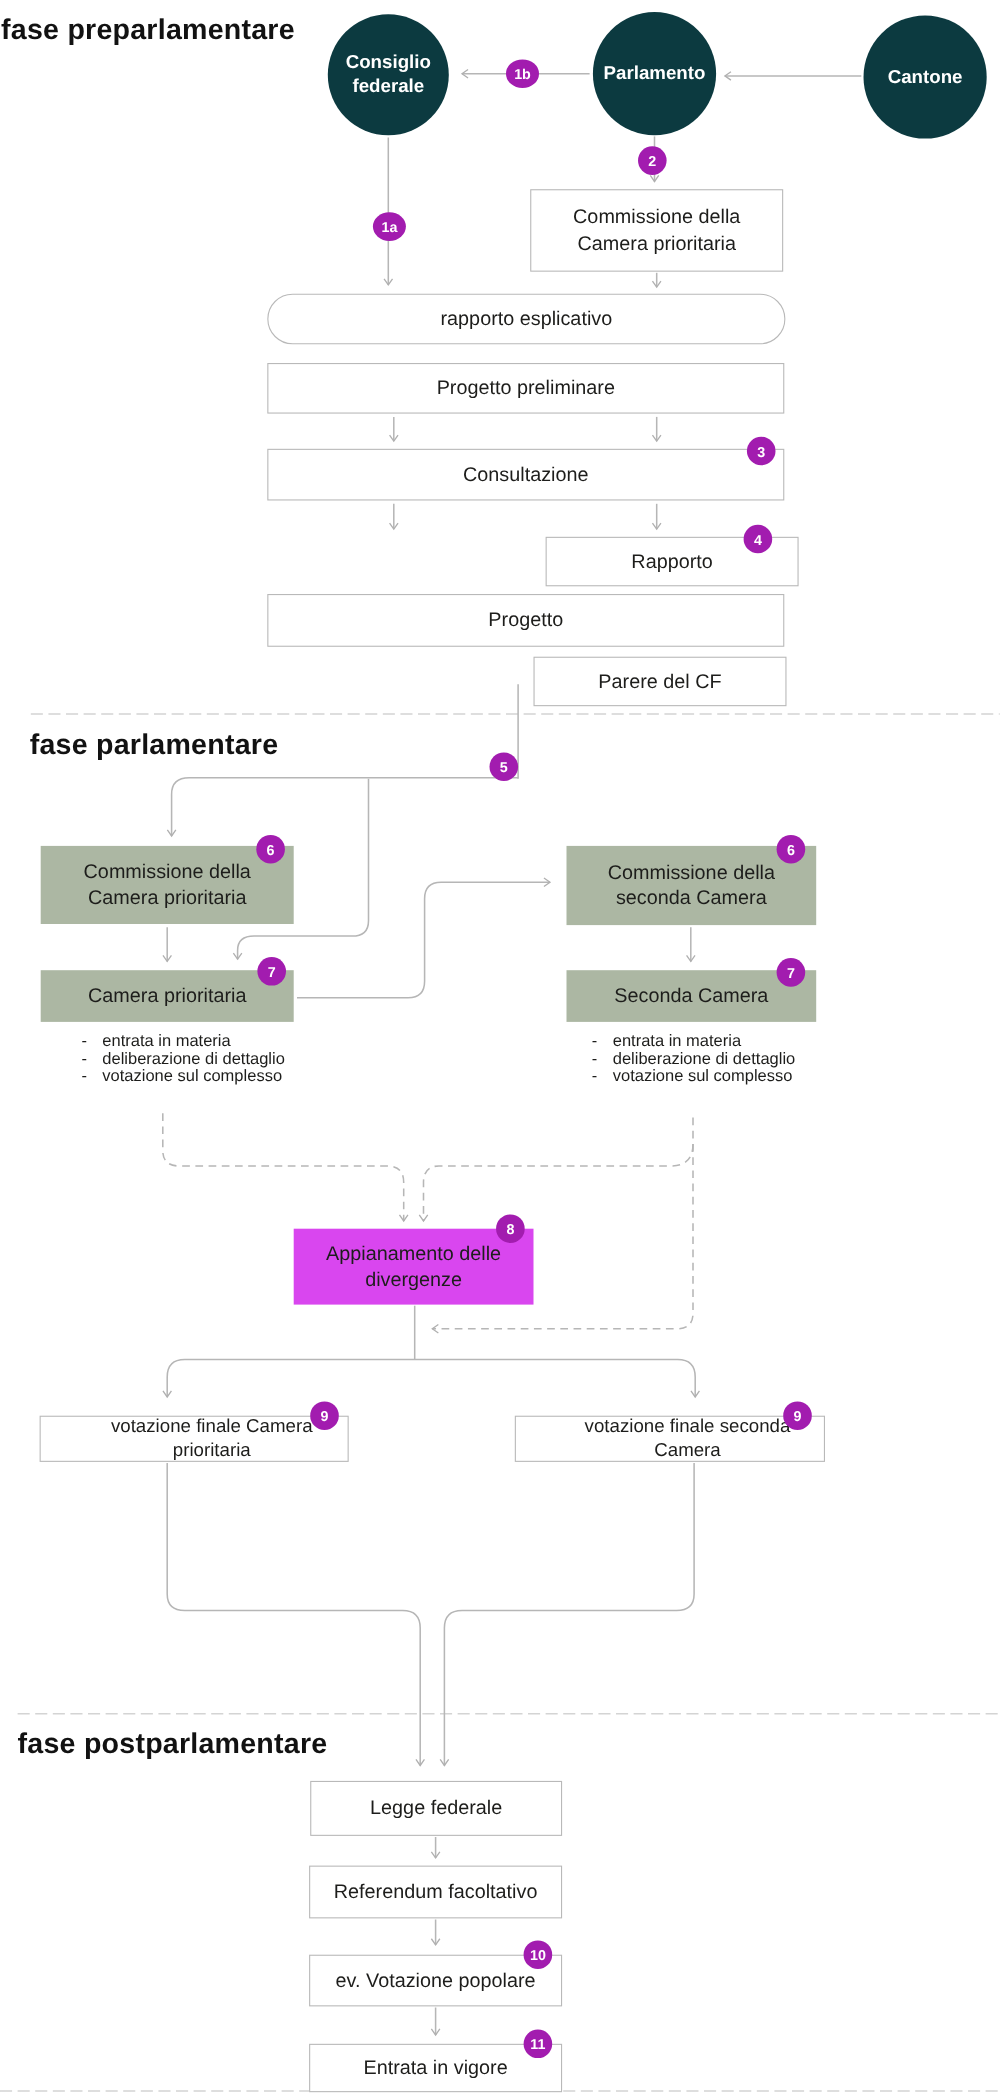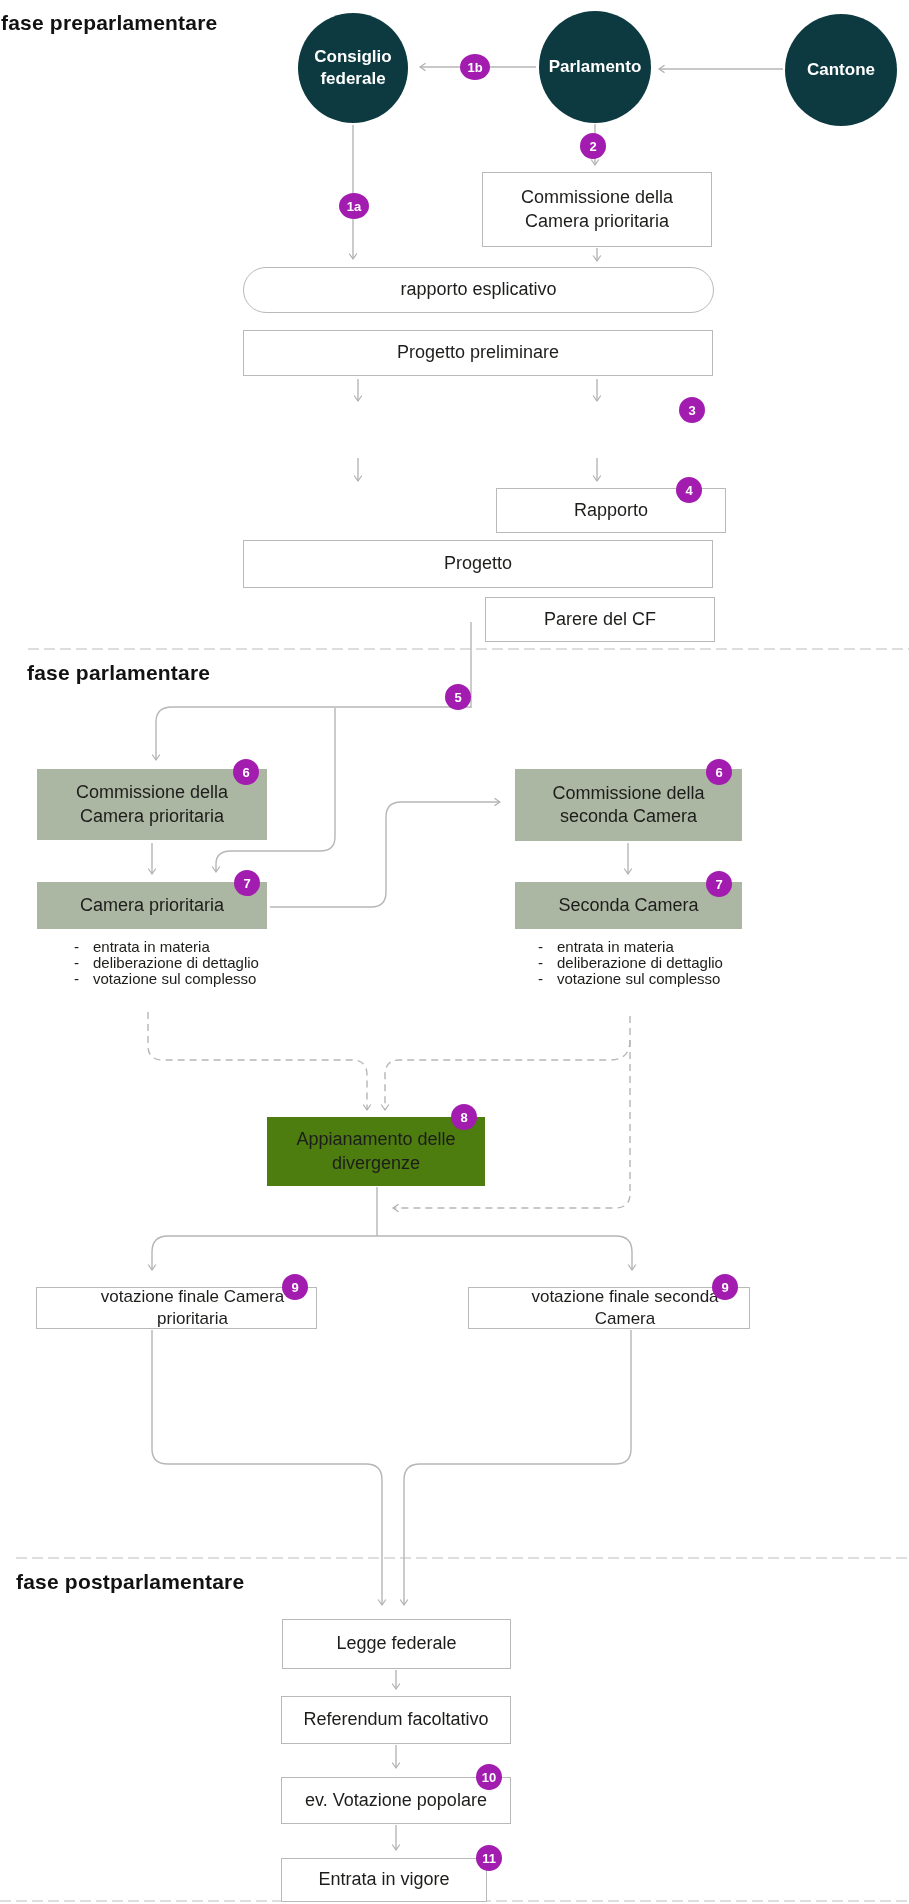--- a/index.html
+++ b/index.html
@@ -1,34 +1,34 @@
 <!DOCTYPE html>
 <html><head>
 <meta charset="utf-8">
 <style>
   html,body{margin:0;padding:0;background:#ffffff;}
   #canvas{
     position:relative;width:909px;height:1904px;background:#ffffff;overflow:hidden;
     font-family:"Liberation Sans","DejaVu Sans",sans-serif;color:#1d1d1b;
   }
   #wires{position:absolute;left:0;top:0;z-index:1;}
-  .heading{position:absolute;z-index:2;font-weight:bold;font-size:21px;color:#121212;letter-spacing:.2px;white-space:nowrap;}
+  .heading{position:absolute;z-index:2;font-weight:bold;font-size:26px;color:#121212;letter-spacing:.2px;white-space:nowrap;}
   .circle{
     position:absolute;z-index:2;background:#0c3a40;border-radius:50%;color:#ffffff;
     font-weight:bold;font-size:17px;line-height:1.3;display:flex;align-items:center;justify-content:center;
     text-align:center;padding:0 6px;box-sizing:border-box;
   }
   .box{
     position:absolute;z-index:2;background:#ffffff;border:1px solid #b9b9b9;box-sizing:border-box;
     display:flex;align-items:center;justify-content:center;text-align:center;
     font-size:18px;line-height:1.3;color:#1d1d1b;
   }
   .box.small{font-size:17px;padding-left:32px;}
   .box.green{background:#acb7a3;border:none;}
-  .box.grey{background:#4d7c0f;border:none;}
+  .box.grey{background:#d946ef;border:none;}
   .badge{
     position:absolute;z-index:3;background:#a21caf;color:#ffffff;border-radius:50%;
     font-size:13px;font-weight:bold;display:flex;align-items:center;justify-content:center;
     width:26px;height:26px;box-sizing:border-box;
   }
   .badge.wide{width:30px;height:26px;}
   .bullets{position:absolute;z-index:2;font-size:15px;line-height:16.2px;color:#1d1d1b;}
   .bullet-row{display:flex;}
   .bullet-row .dash{width:19px;padding-left:8px;box-sizing:content-box;flex:none;}
 </style>
@@ -85,20 +85,21 @@
   <div class="heading" style="left:27px;top:661px;">fase parlamentare</div>
   <div class="heading" style="left:16px;top:1570px;">fase postparlamentare</div>
 
   <div class="circle" style="left:298px;top:13px;width:110px;height:110px;">Consiglio federale</div>
   <div class="circle" style="left:785px;top:14px;width:112px;height:112px;">Cantone</div>
   <div class="circle" style="left:539px;top:11px;width:112px;height:112px;">Parlamento</div>
 
   <div class="box" style="left:482px;top:172px;width:230px;height:75px;padding:0 24px;">Commissione della Camera prioritaria</div>
   <div class="box" style="left:243px;top:267px;width:471px;height:46px;border-radius:23px;">rapporto esplicativo</div>
   <div class="box" style="left:243px;top:330px;width:470px;height:46px;">Progetto preliminare</div>
+  <div class="box" style="left:243px;top:408px;width:470px;height:47px;">Consultazione</div>
   <div class="box" style="left:480px;top:488px;width:230px;height:45px;margin-left:16px;">Rapporto</div>
   <div class="box" style="left:243px;top:540px;width:470px;height:48px;">Progetto</div>
   <div class="box" style="left:485px;top:597px;width:230px;height:45px;">Parere del CF</div>
 
   <div class="box green" style="left:37px;top:769px;width:230px;height:71px;padding:0 8px;">Commissione della Camera prioritaria</div>
   <div class="box green" style="left:37px;top:882px;width:230px;height:47px;">Camera prioritaria</div>
   <div class="box green" style="left:515px;top:769px;width:227px;height:72px;padding:0 2px;">Commissione della seconda Camera</div>
   <div class="box green" style="left:515px;top:882px;width:227px;height:47px;">Seconda Camera</div>
 
   <div class="bullets" style="left:66px;top:939px;width:210px;">
@@ -131,21 +132,21 @@
   </div>
 
   <div class="box grey" style="left:267px;top:1117px;width:218px;height:69px;">Appianamento delle divergenze</div>
 
   <div class="box small" style="left:36px;top:1287px;width:281px;height:42px;">votazione finale Camera prioritaria</div>
   <div class="box small" style="left:468px;top:1287px;width:282px;height:42px;">votazione finale seconda Camera</div>
 
   <div class="box" style="left:282px;top:1619px;width:229px;height:50px;">Legge federale</div>
   <div class="box" style="left:281px;top:1696px;width:230px;height:48px;">Referendum facoltativo</div>
   <div class="box" style="left:281px;top:1777px;width:230px;height:47px;">ev. Votazione popolare</div>
-  <div class="box" style="left:281px;top:1858px;width:206px;height:44px;">Entrata in vigore</div>
+  <div class="box" style="left:281px;top:1858px;width:230px;height:44px;">Entrata in vigore</div>
 
   <div class="badge wide" style="left:339px;top:193px;">1a</div>
   <div class="badge wide" style="left:460px;top:54px;">1b</div>
   <div class="badge" style="left:580px;top:133px;">2</div>
   <div class="badge" style="left:679px;top:397px;">3</div>
   <div class="badge" style="left:676px;top:477px;">4</div>
   <div class="badge" style="left:445px;top:684px;">5</div>
   <div class="badge" style="left:233px;top:759px;">6</div>
   <div class="badge" style="left:234px;top:870px;">7</div>
   <div class="badge" style="left:706px;top:759px;">6</div>

